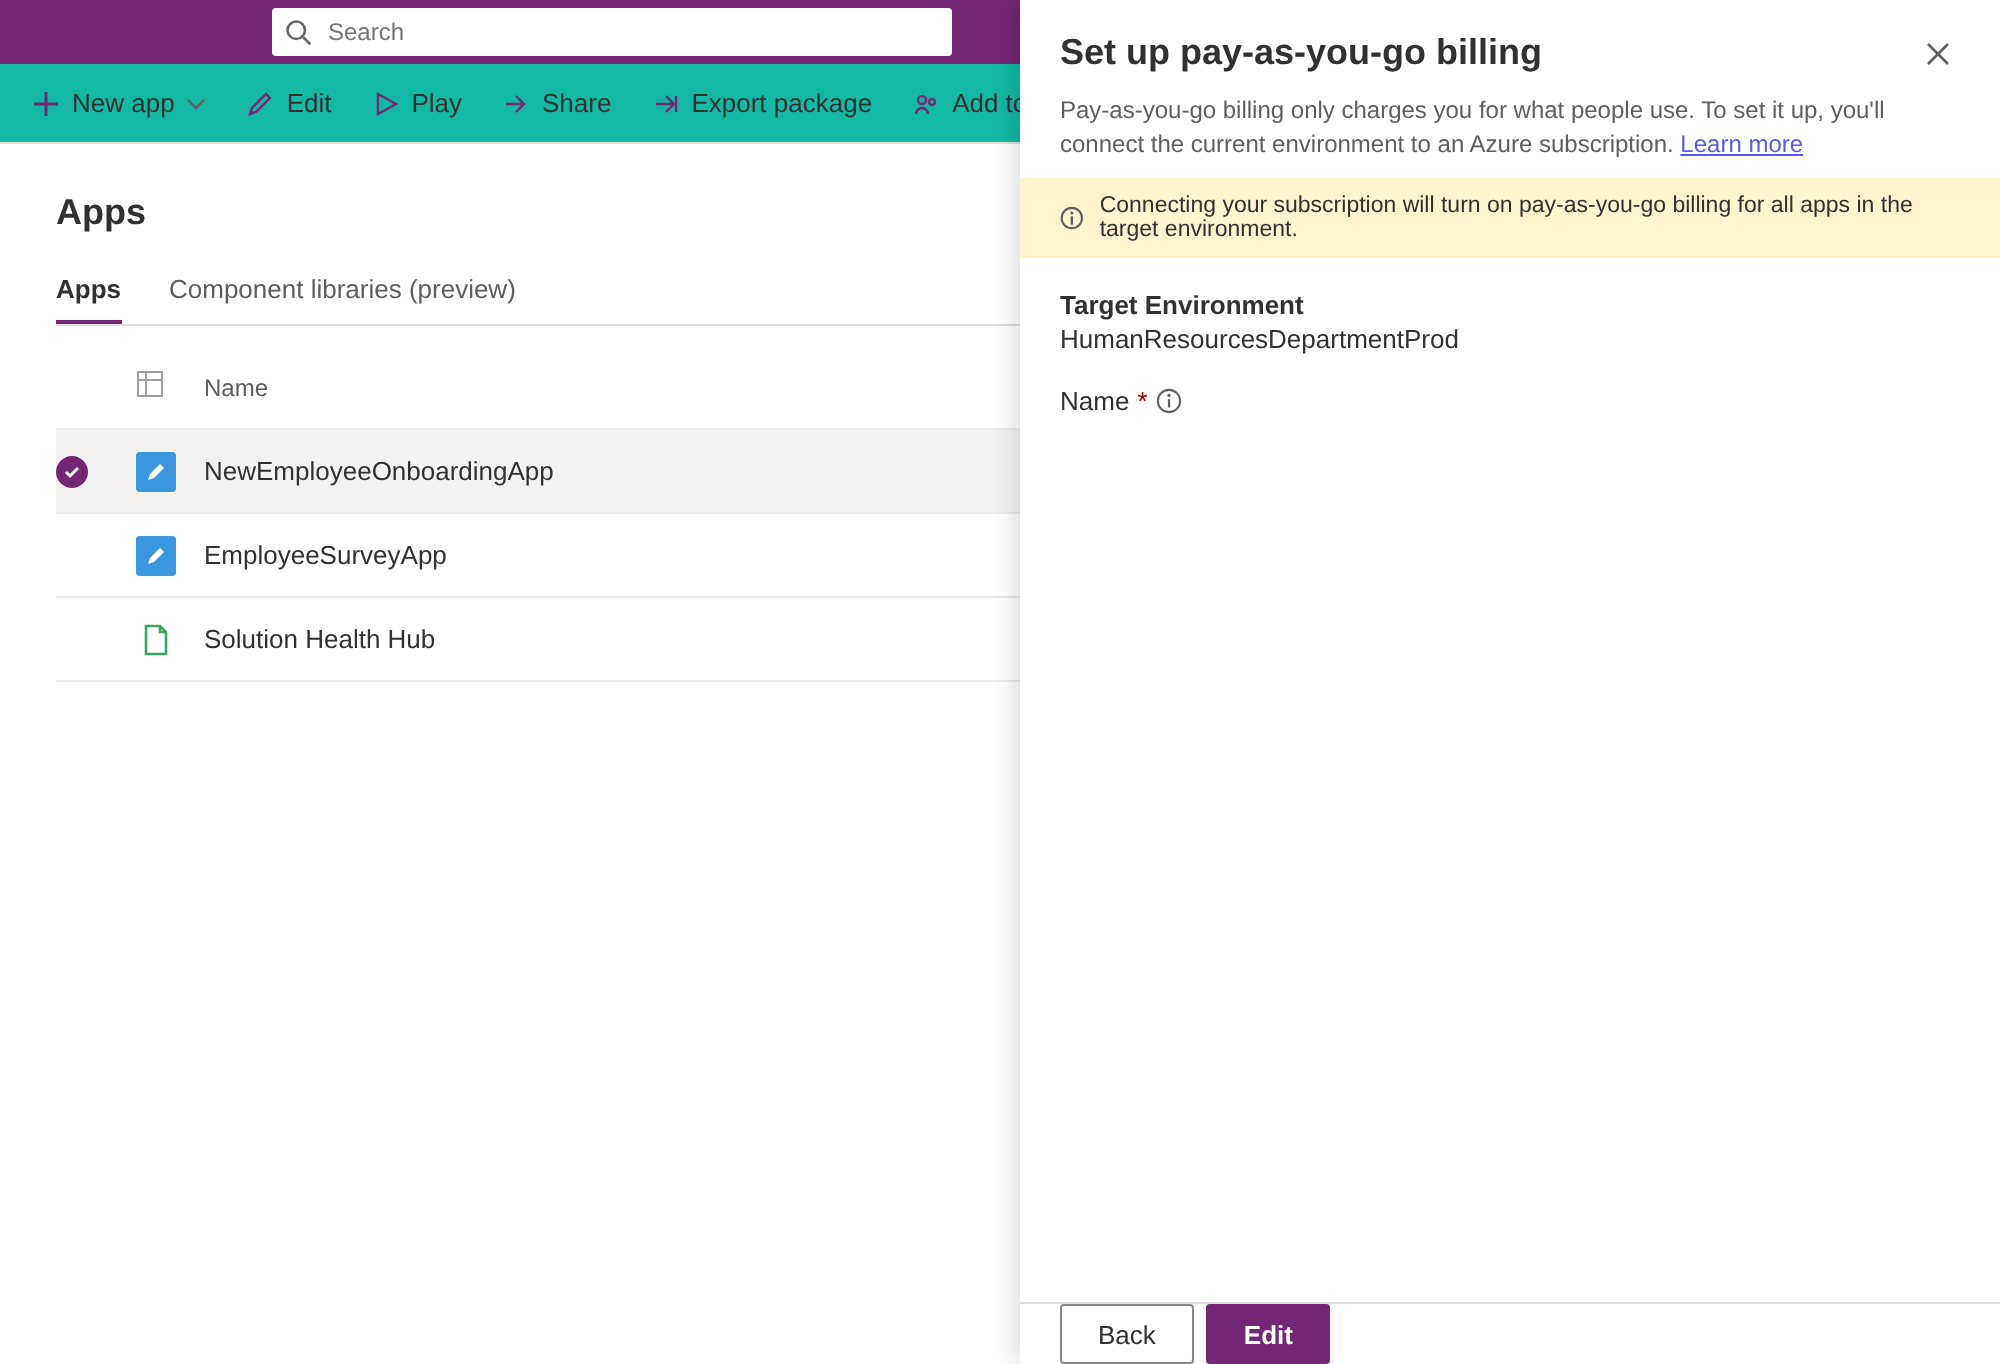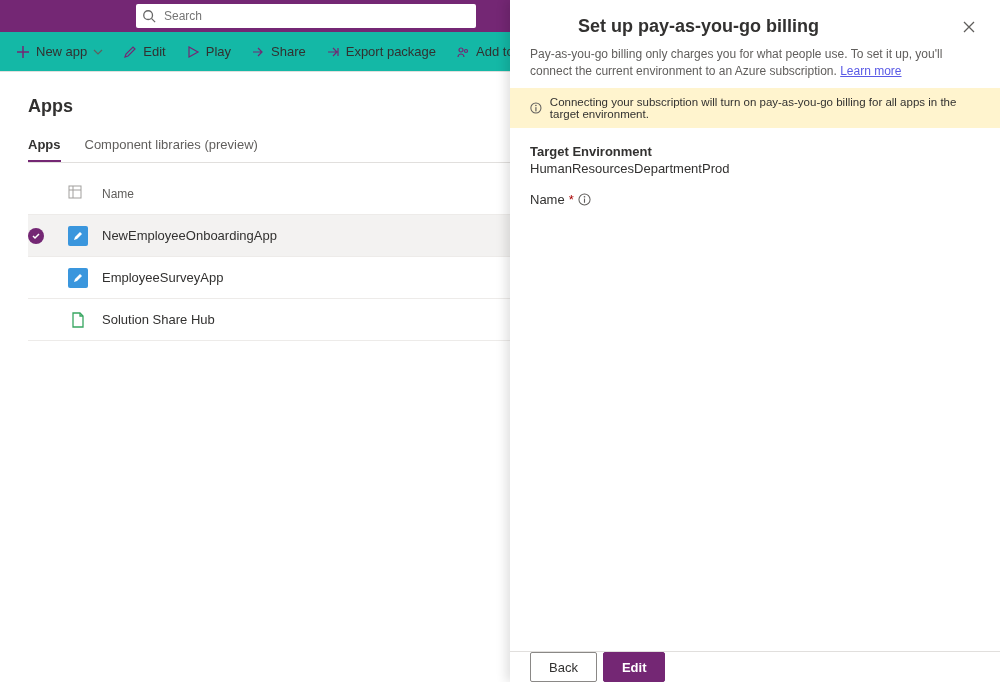--- a/index.html
+++ b/index.html
@@ -34,21 +34,21 @@
   .tbl{margin-top:10px;font-size:13px;}
   .thead,.trow{display:grid;grid-template-columns:40px 34px 1fr 40px 90px;align-items:center;height:42px;border-bottom:1px solid #edebe9;}
   .thead{color:var(--grey-text);font-size:12px;}
   .trow.sel{background:#f3f2f1;}
   .appicon{width:20px;height:20px;border-radius:2px;display:flex;align-items:center;justify-content:center;}
   .check{width:16px;height:16px;border-radius:50%;display:flex;align-items:center;justify-content:center;}
   .dots{color:#605e5c;letter-spacing:1px;cursor:pointer;text-align:center;}
   
   .panel{position:absolute;top:0;right:0;width:490px;height:682px;background:#fff;box-shadow:-4px 0 10px rgba(0,0,0,.12);display:flex;flex-direction:column;}
   .panel-head{padding:16px 20px 8px;}
-  .panel-title-row{display:flex;align-items:flex-start;justify-content:space-between;margin-left:48px;}
+  .panel-title-row{display:flex;align-items:flex-start;justify-content:space-between;}
   .panel-title{font-size:18px;font-weight:600;}
   .panel-close{cursor:pointer;padding:4px;}
   .panel-desc{font-size:12px;color:var(--grey-text);margin-top:4px;line-height:1.4;}
   .panel-desc a{color:var(--link);text-decoration:underline;}
   .info-banner{background:var(--info-bg);font-size:11.5px;color:#323130;padding:8px 20px;display:flex;align-items:center;gap:8px;}
   .panel-body{padding:16px 20px;flex:1;overflow:auto;font-size:13px;}
   .field-label{font-weight:600;font-size:13px;}
   .field-value{margin-top:2px;margin-bottom:16px;}
   .name-label{font-size:13px;display:flex;align-items:center;gap:4px;}
   .req{color:#a80000;}
@@ -175,21 +175,21 @@
     </div>
 
     <div class="trow">
       <div></div>
       <div class="appicon">
         <svg width="18" height="18" viewBox="0 0 18 18">
             <path d="M4 2h7l3 3v11H4z" fill="none" stroke="#37a660" stroke-width="1.3"></path>
             <path d="M11 2v3h3" fill="none" stroke="#37a660" stroke-width="1.3"></path>
           </svg>
       </div>
-      <div>Solution Share Hub</div>
+      <div>Solution Health Hub</div>
       <div class="dots">···</div>
       <div style="color:#605e5c">2 wk ago</div>
     </div>
   </div>
 </div>
 
 <div class="panel">
   <div class="panel-head">
     <div class="panel-title-row">
       <div class="panel-title">Set up pay-as-you-go billing</div>

